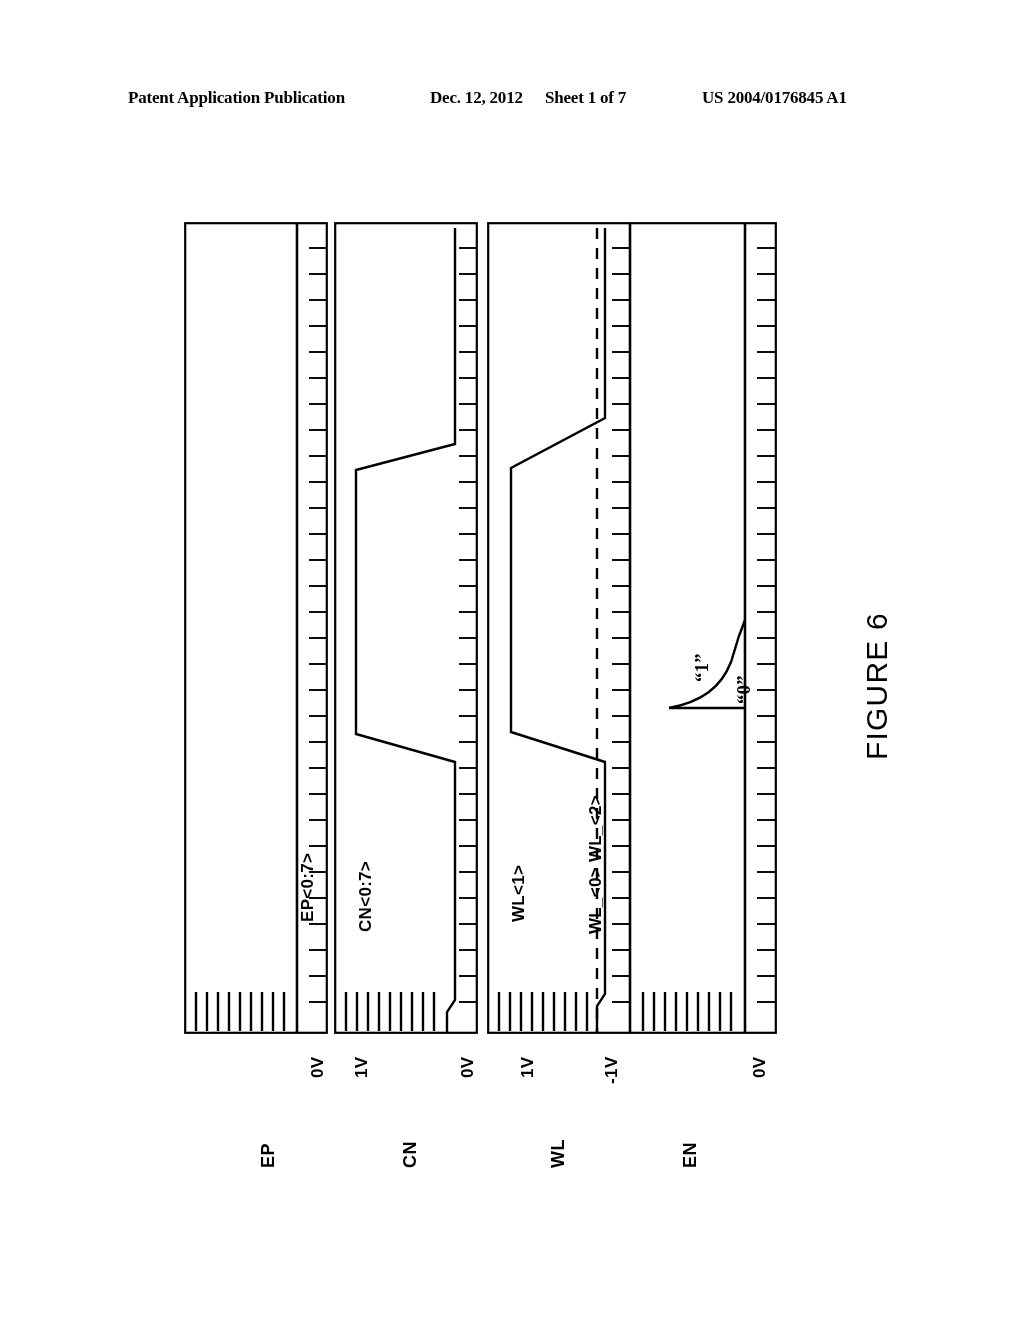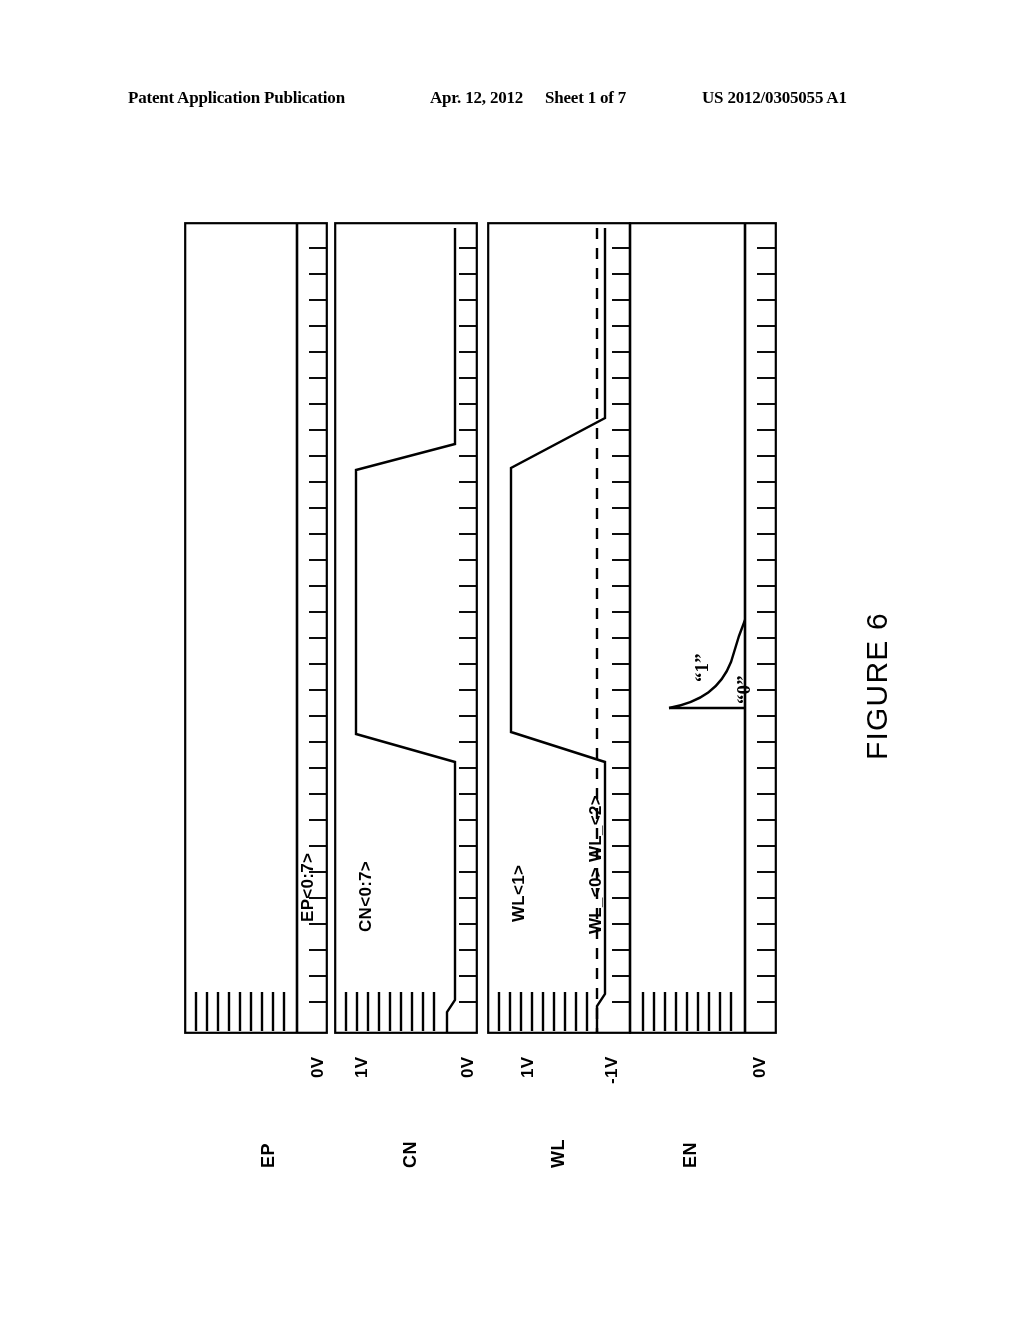--- a/index.html
+++ b/index.html
@@ -101,23 +101,23 @@
     font-weight: bold;
     font-size: 19px;
     color: #000;
   }
 </style>
 </head>
 <body>
 
 <div id="patent-header">
   <span class="hdr-pub">Patent Application Publication</span>
-  <span class="hdr-date">Apr. 12, 2012</span>
+  <span class="hdr-date">Dec. 12, 2012</span>
   <span class="hdr-sheet">Sheet 1 of 7</span>
-  <span class="hdr-num">US 2012/0305055 A1</span>
+  <span class="hdr-num">US 2004/0176845 A1</span>
 </div>
 
 <div id="figure-stage">
 
   <div class="panel panel-1">
     <svg width="144" height="812" viewBox="0 0 144 812">
 
       <rect x="1.2" y="1.2" width="141.6" height="809.6" fill="#ffffff" stroke="#000000" stroke-width="2.2"></rect>
 
       <line x1="113" y1="1.2" x2="113" y2="810.8" stroke="#000000" stroke-width="2.6"></line>

